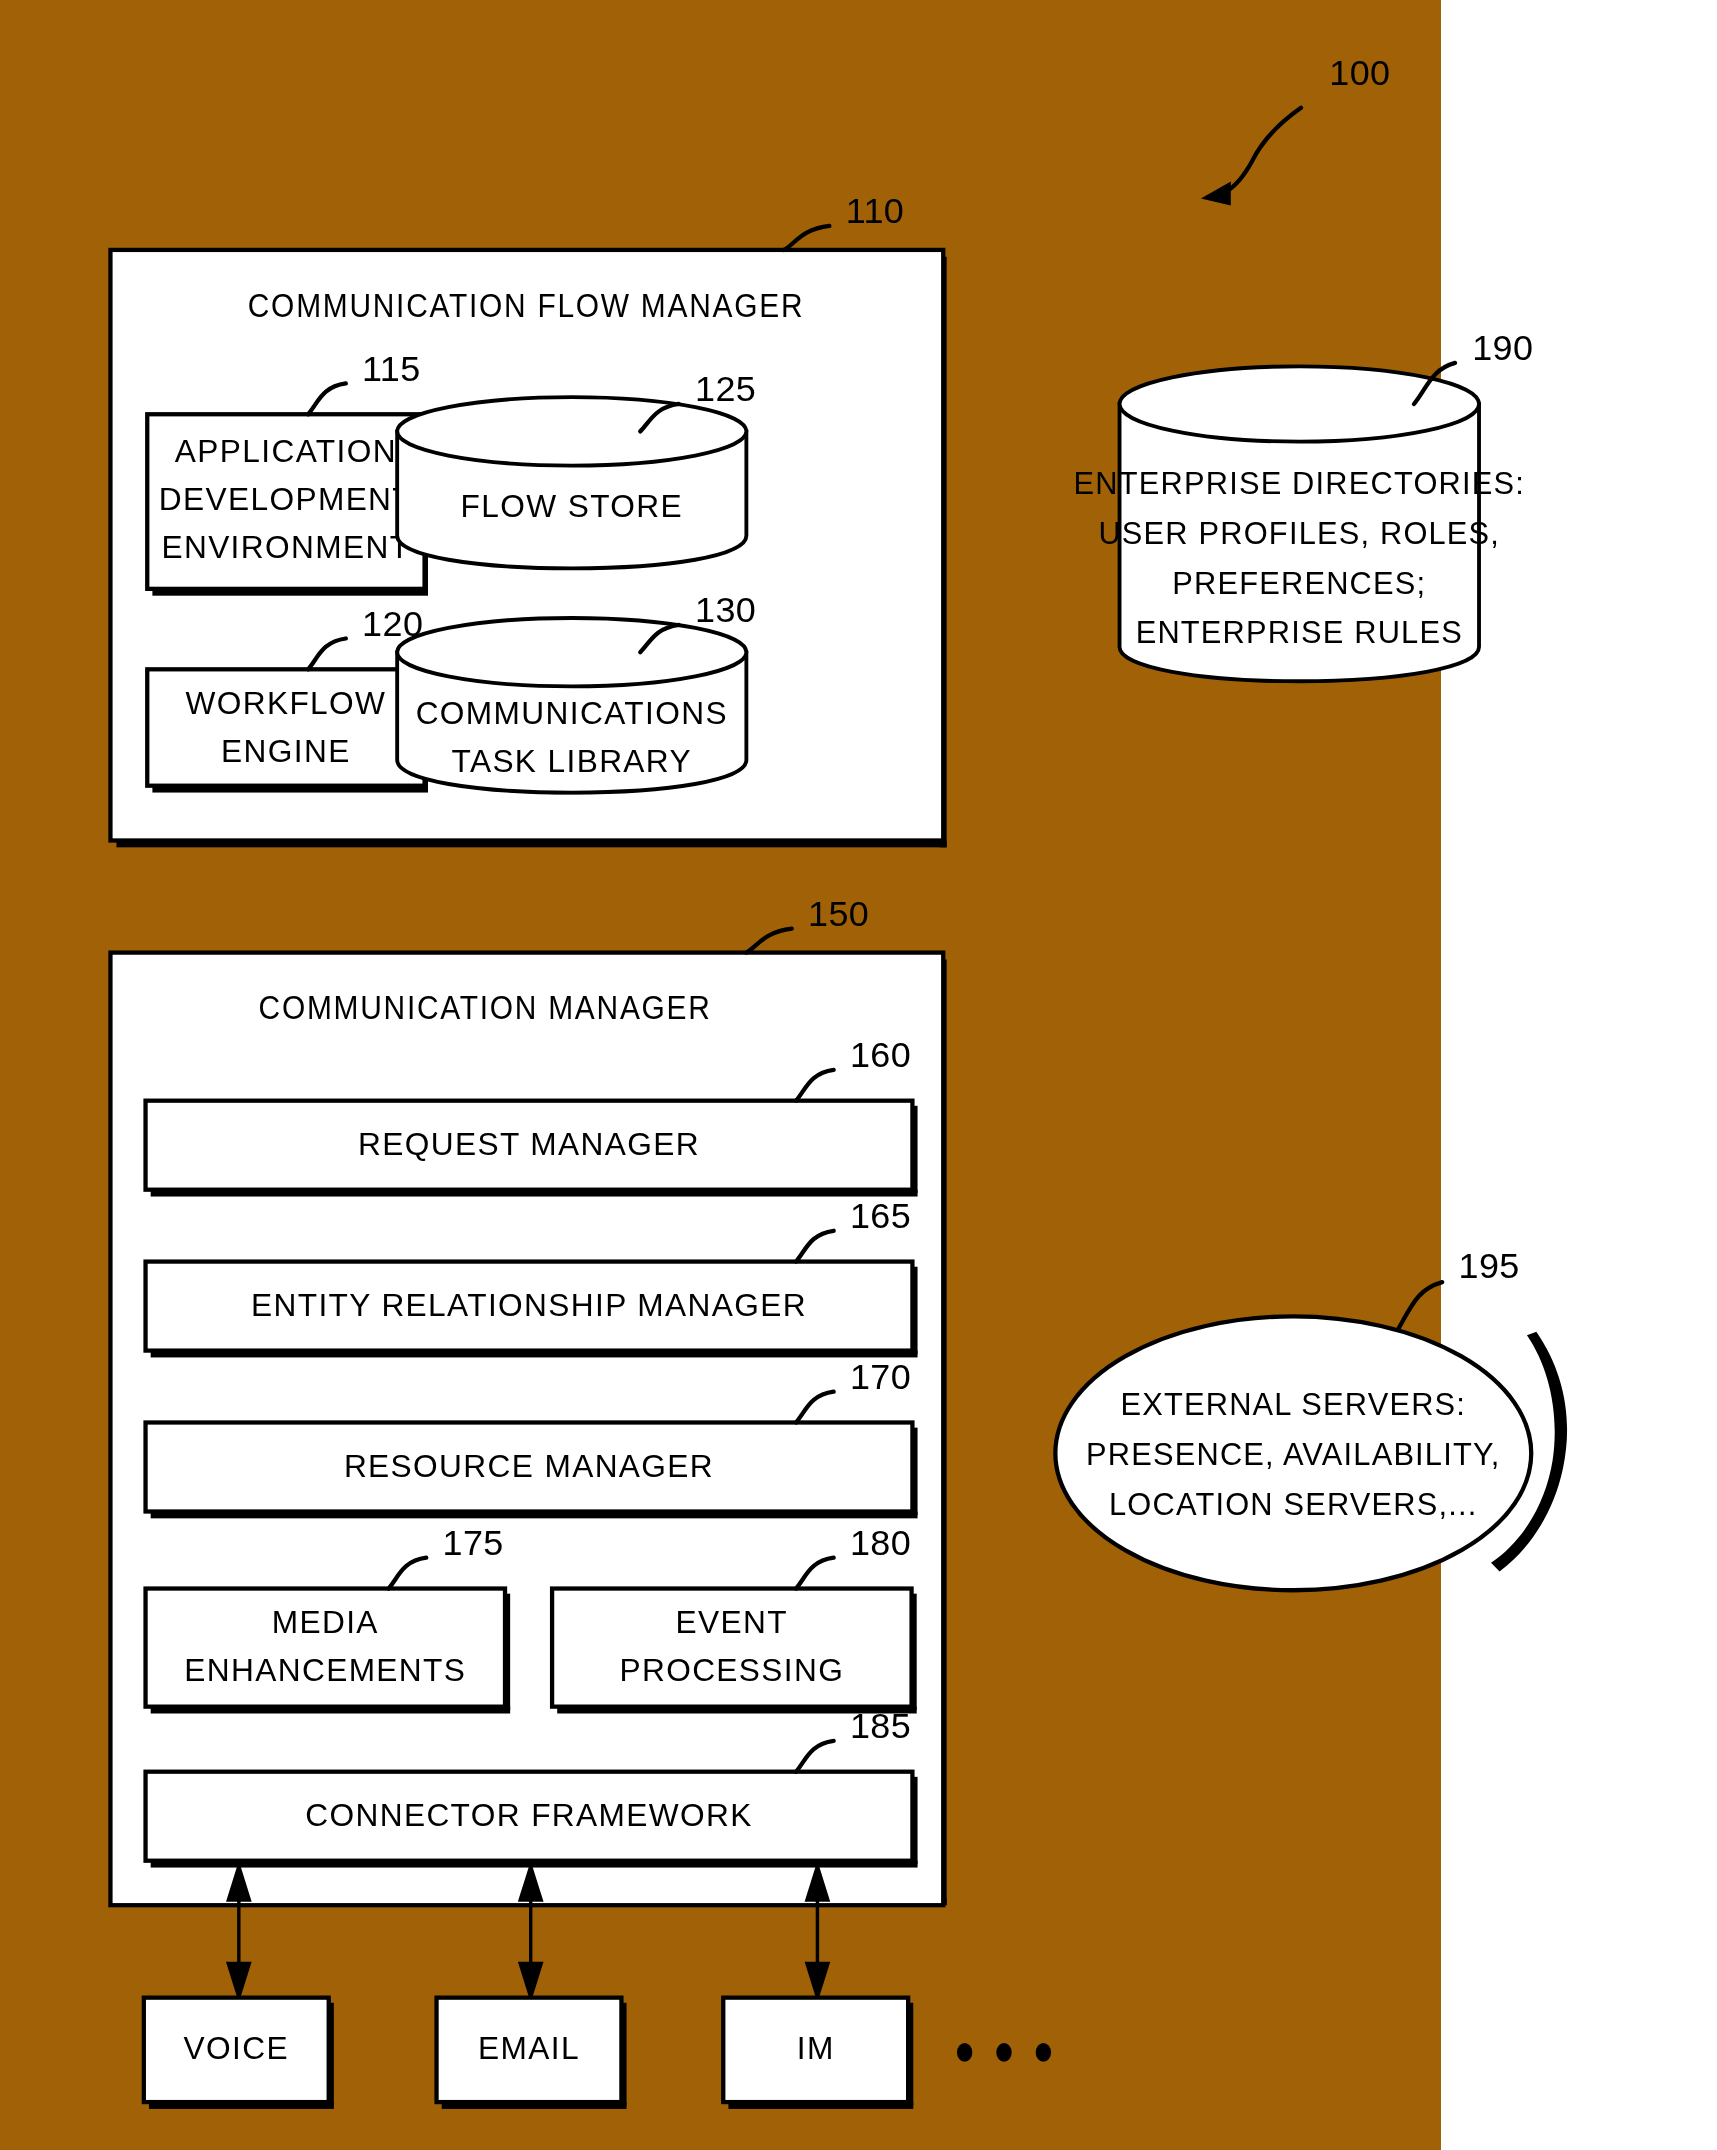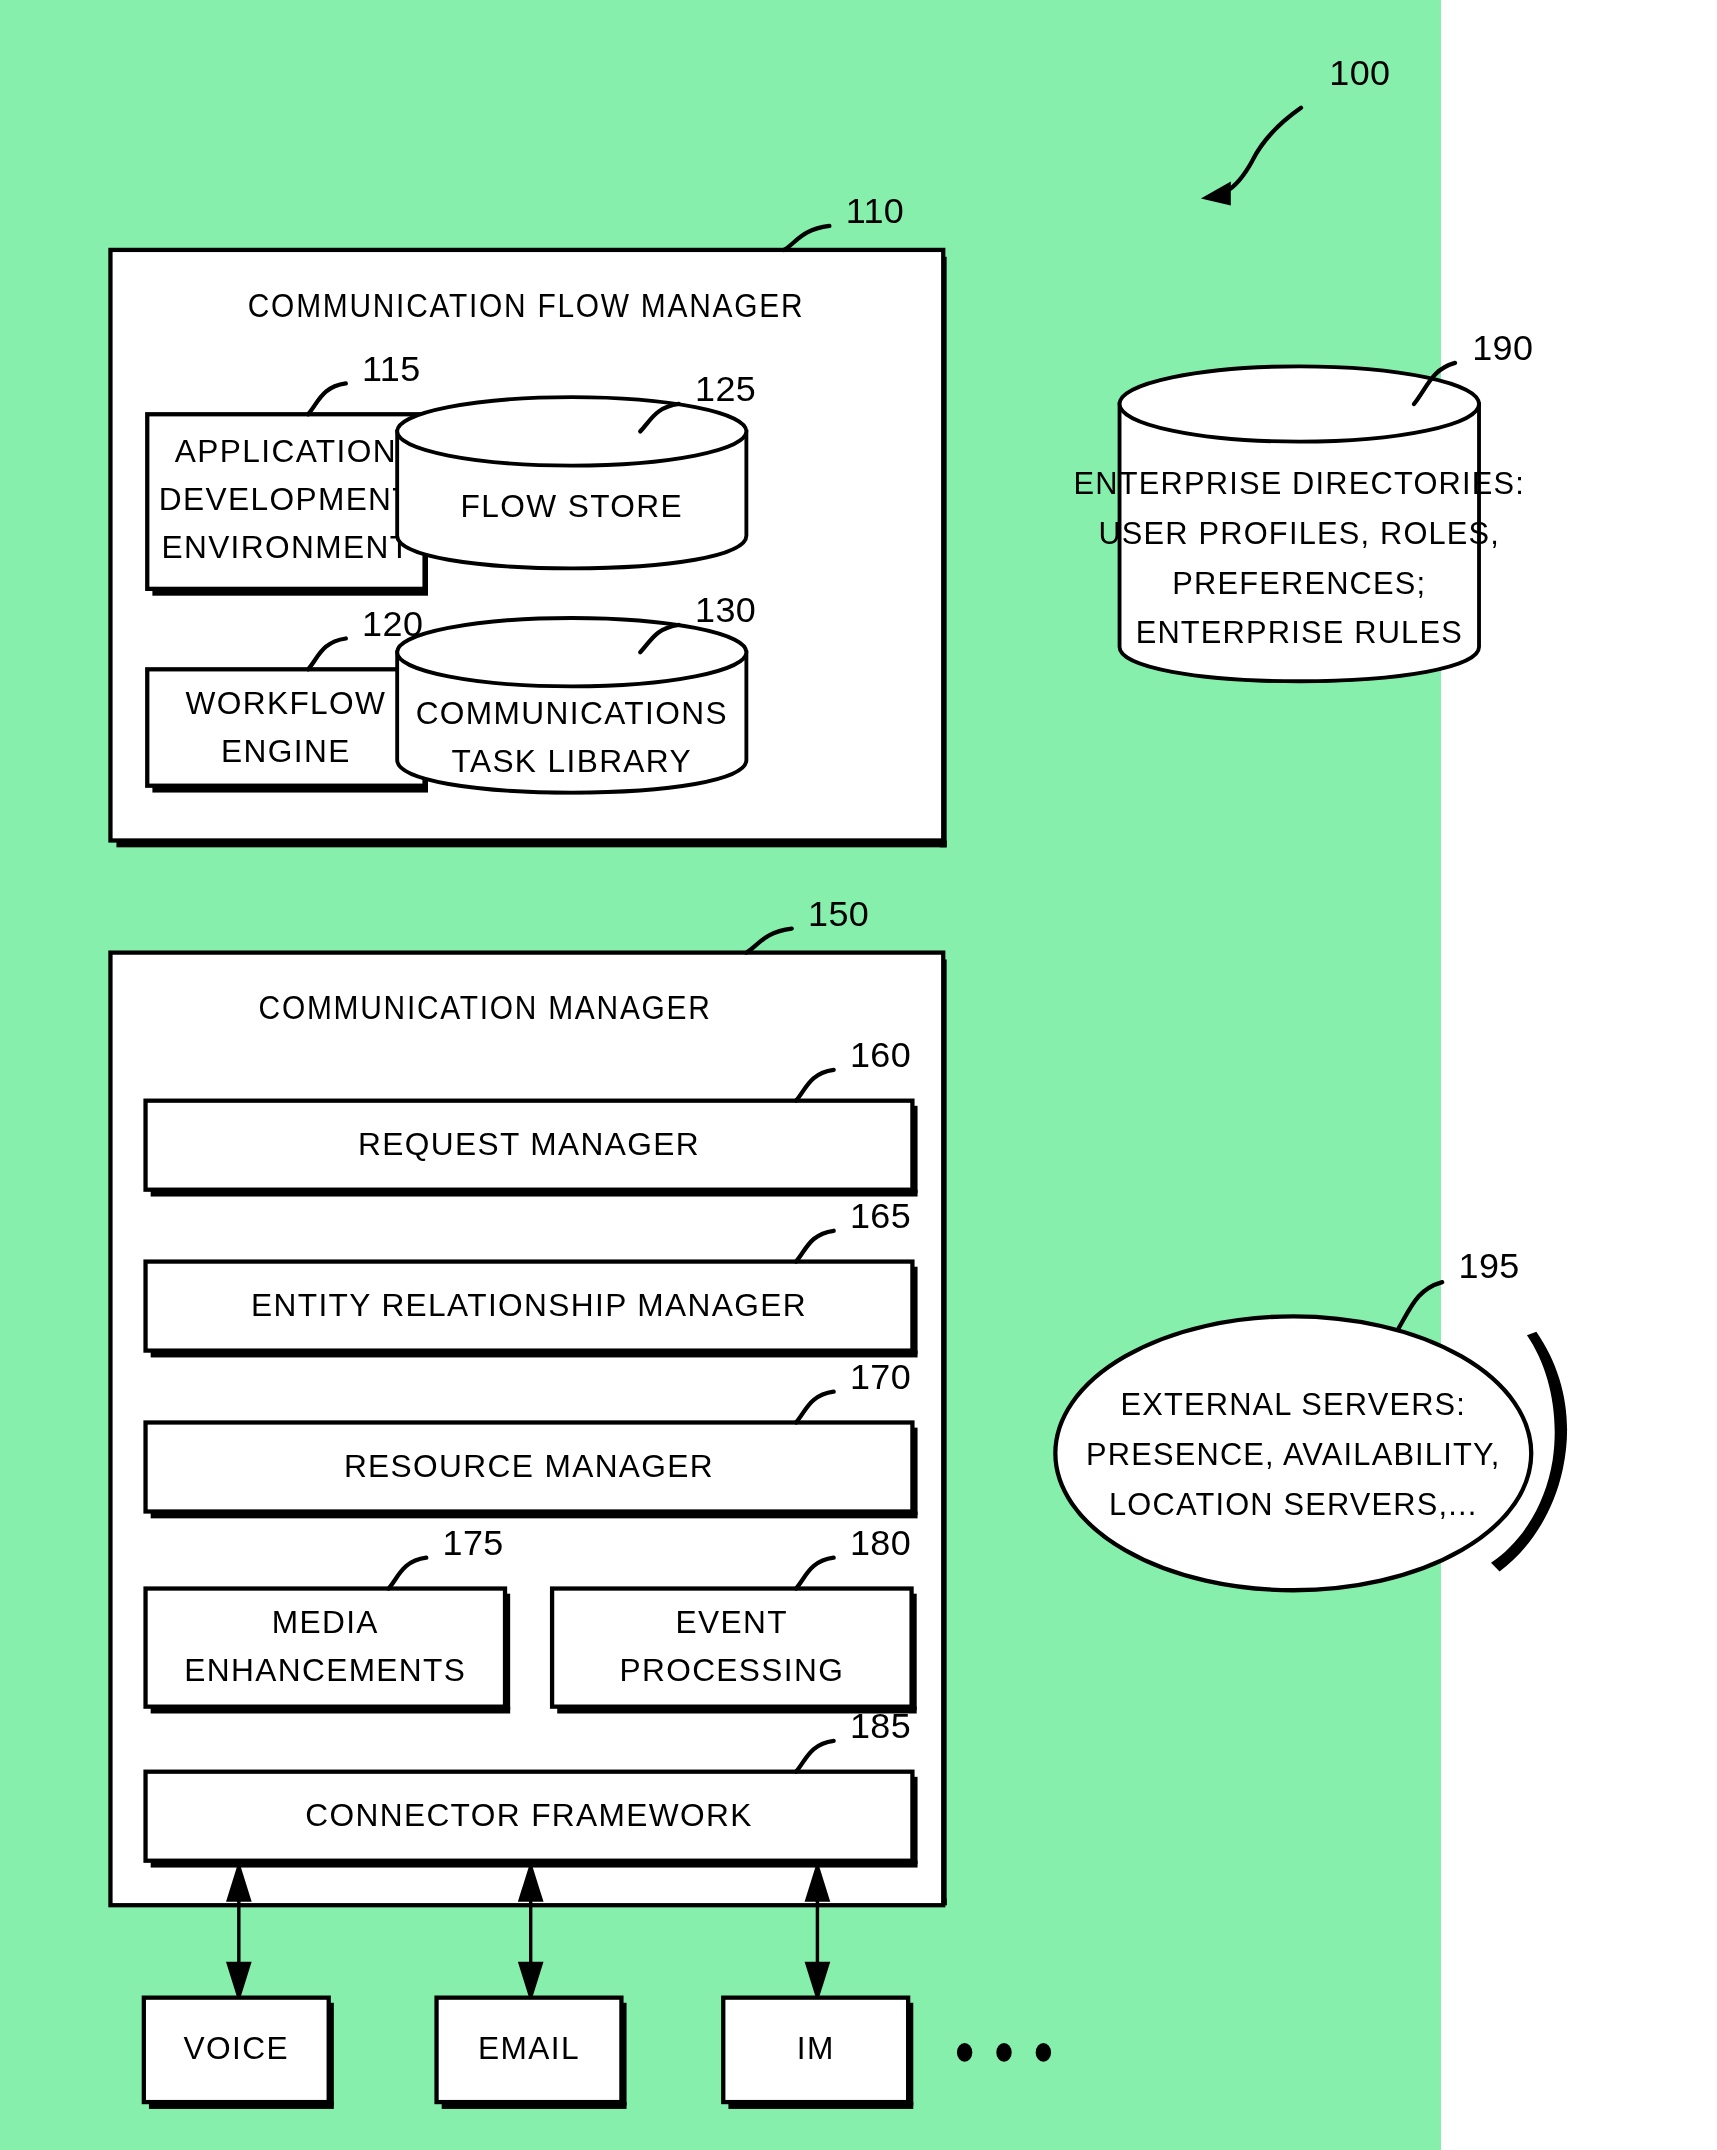--- a/index.html
+++ b/index.html
@@ -11,21 +11,21 @@
   body {
     width: 1717px;
     height: 2150px;
     font-family: "Liberation Sans", sans-serif;
     overflow: hidden;
   }
   #figure-root {
     position: relative;
     width: 1441px;
     height: 2150px;
-    background: #86efac;
+    background: #a16207;
   }
   svg#figure-svg {
     position: absolute;
     top: 0;
     left: 0;
     width: 1717px;
     height: 2150px;
     display: block;
   }
   

